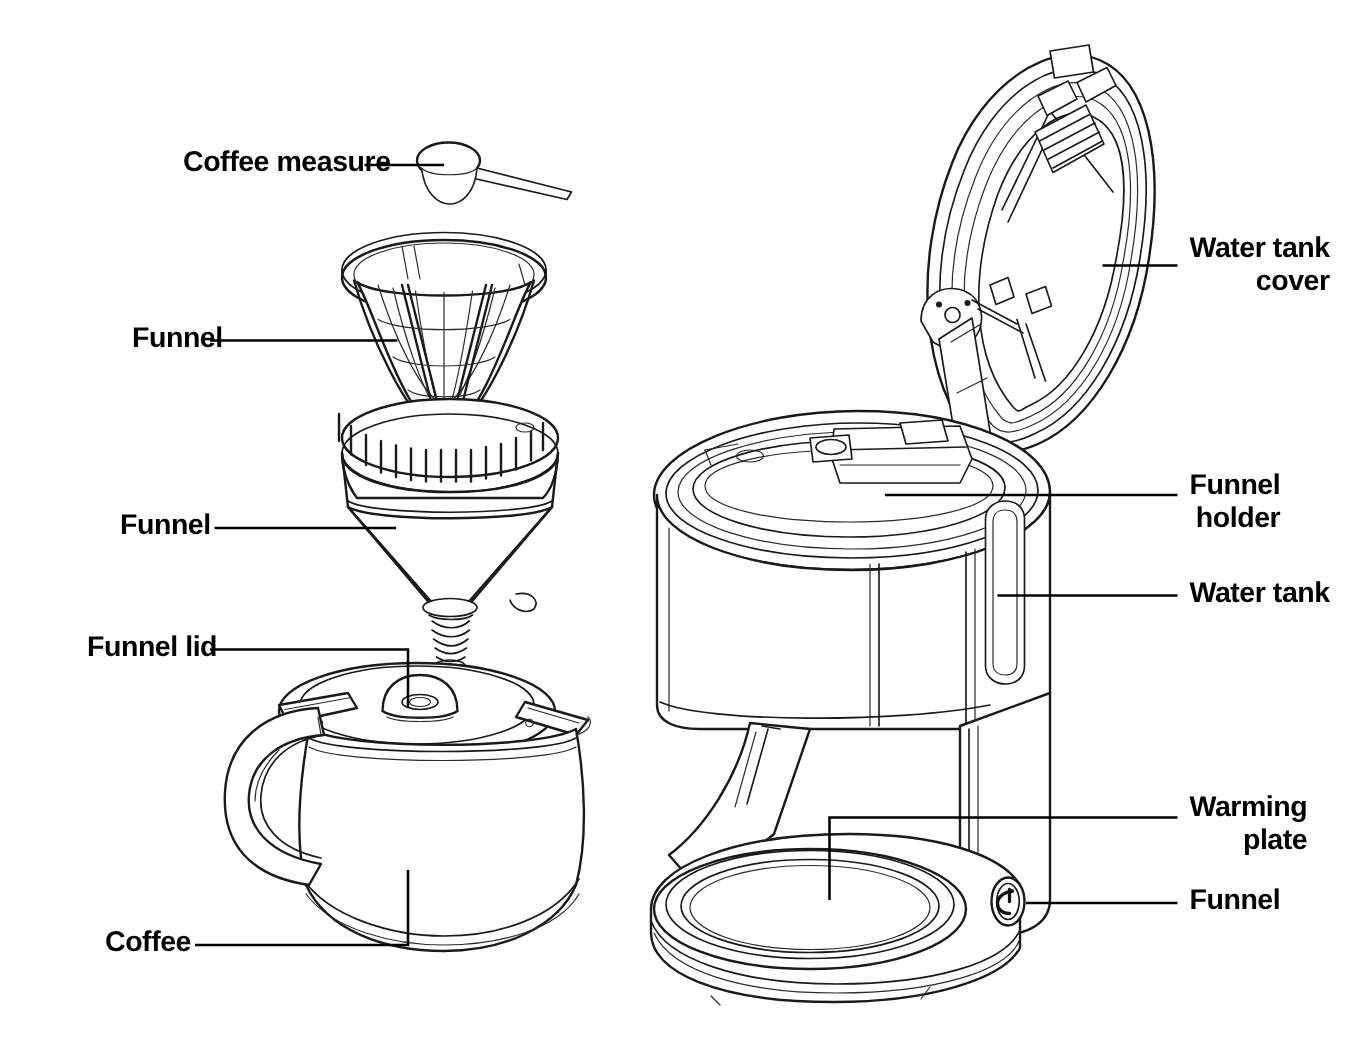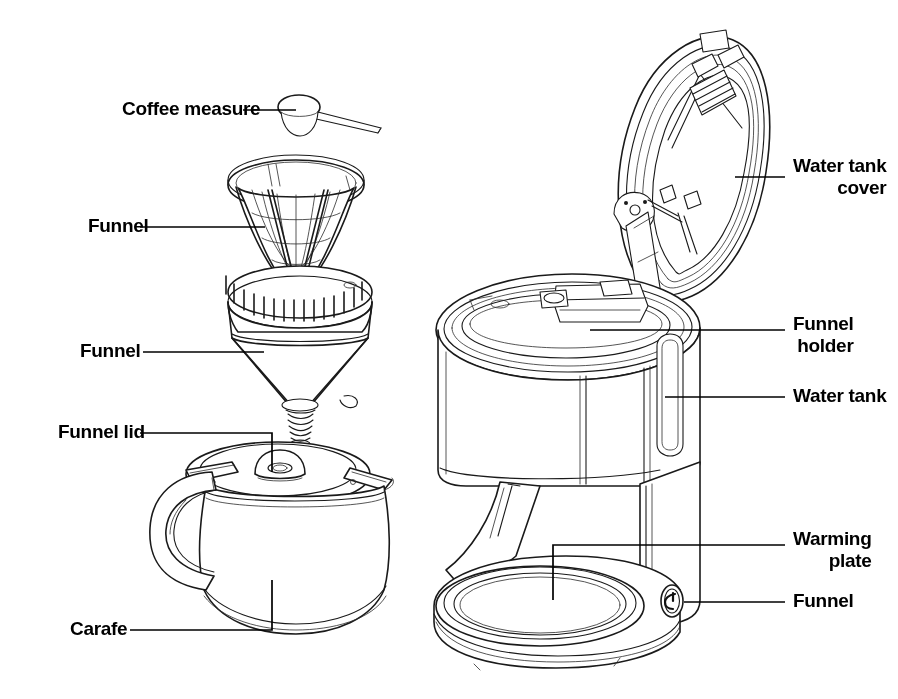--- a/index.html
+++ b/index.html
@@ -380,21 +380,21 @@
   </svg>
 
   <div class="label left-side" style="left:122px; top:98px;">Coffee measure</div>
 
   <div class="label left-side" style="left:88px; top:215px;">Funnel</div>
 
   <div class="label left-side" style="left:80px; top:340px;">Funnel</div>
 
   <div class="label left-side" style="left:58px; top:421px;">Funnel lid</div>
 
-  <div class="label left-side" style="left:70px; top:618px;">Carafe</div>
+  <div class="label left-side" style="left:70px; top:618px;">Coffee</div>
 
   <div class="label right-side" style="left:793px; top:155px;">Water tank
 cover</div>
 
   <div class="label right-side" style="left:793px; top:313px;">Funnel
 holder</div>
 
   <div class="label right-side" style="left:793px; top:385px;">Water tank</div>
 
   <div class="label right-side" style="left:793px; top:528px;">Warming

